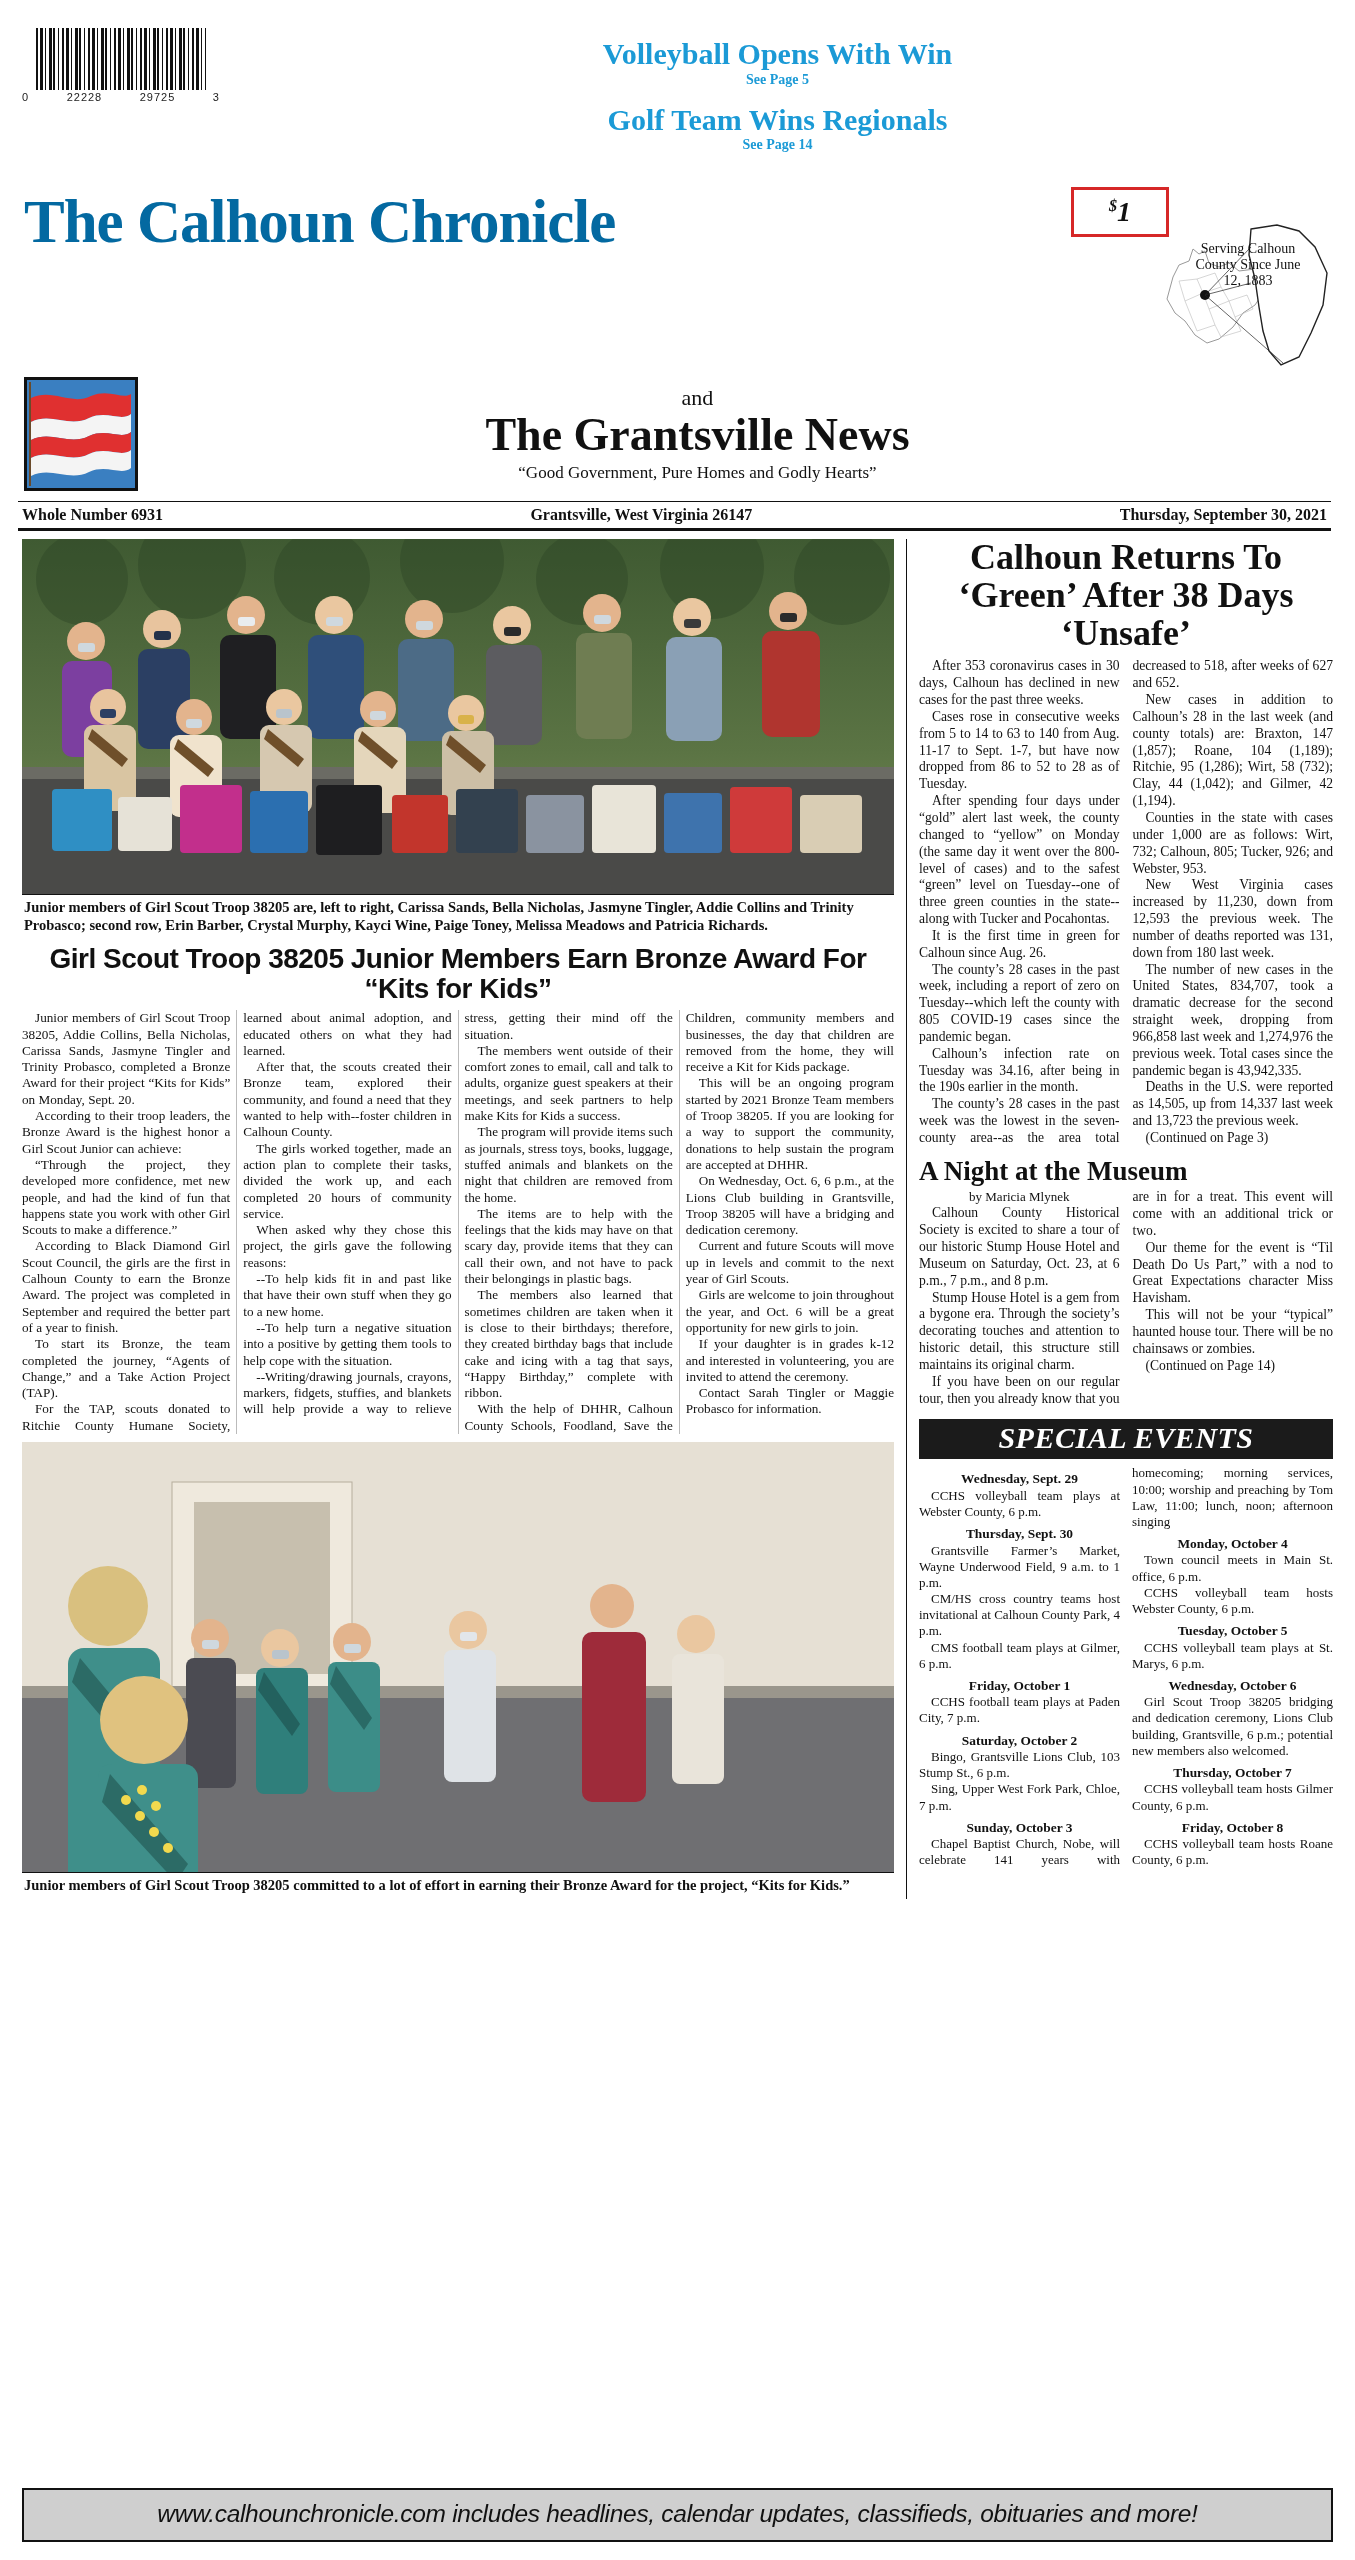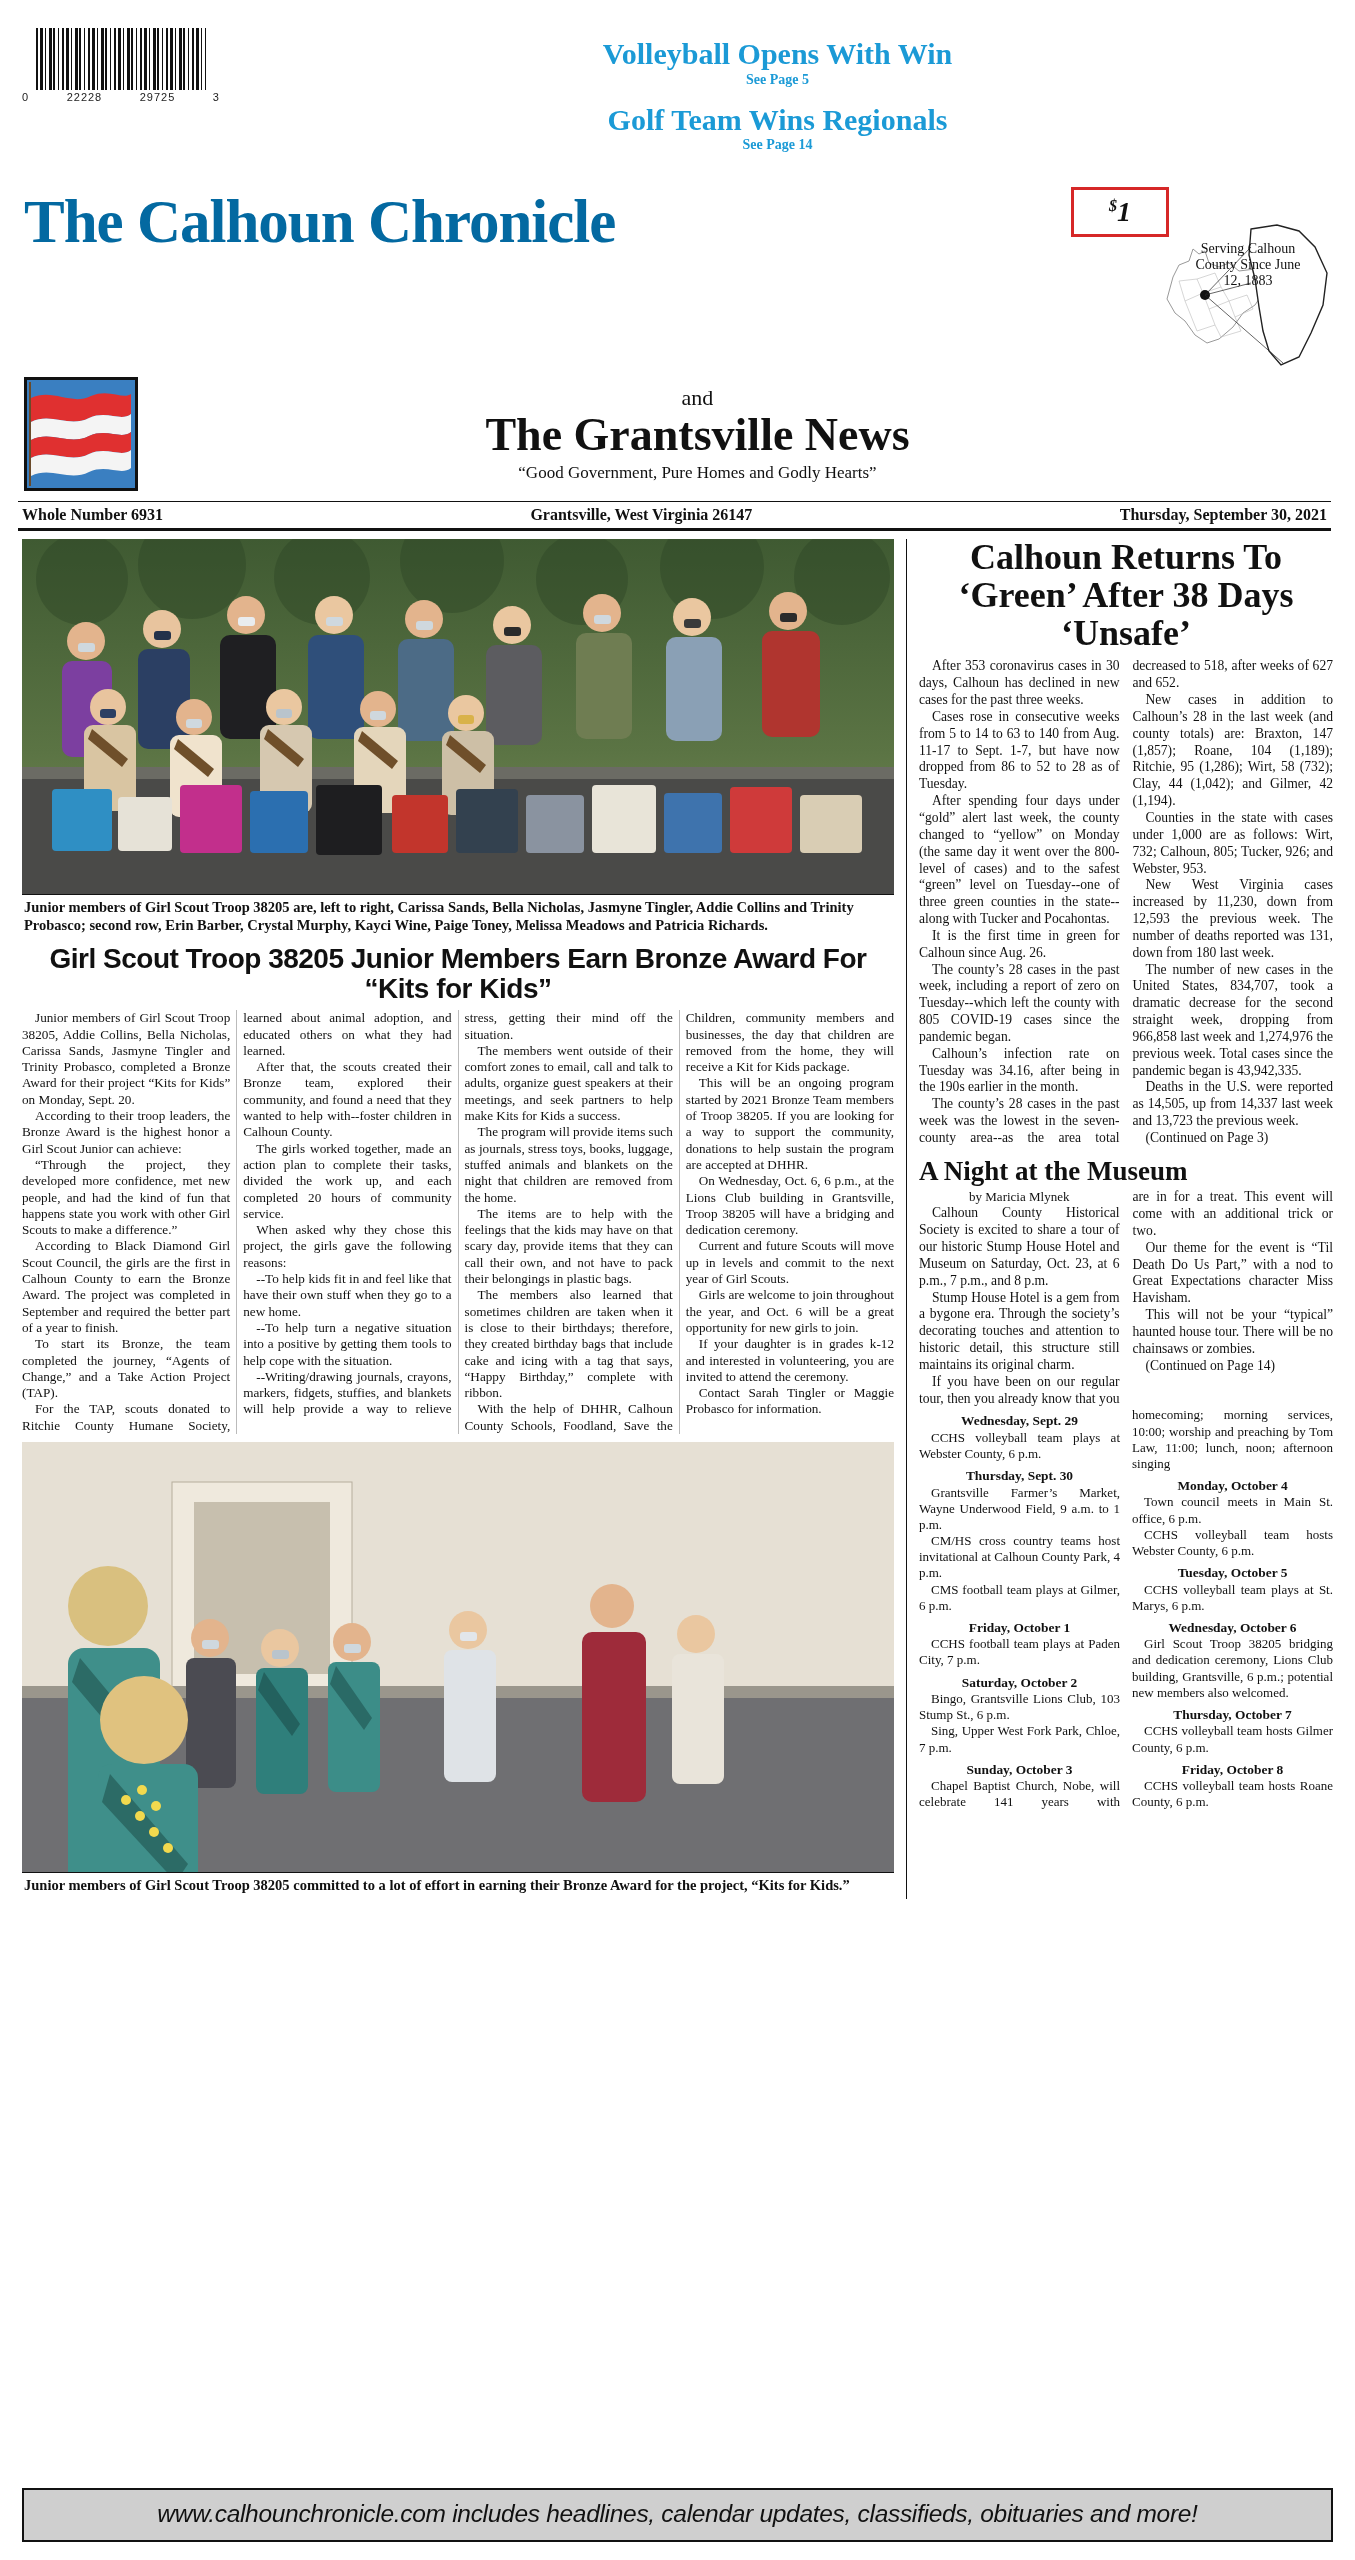--- a/index.html
+++ b/index.html
@@ -302,21 +302,21 @@
       <div class="cols4">
         <p class="par">Junior members of Girl Scout Troop 38205, Addie Collins, Bella Nicholas, Carissa Sands, Jasmyne Tingler and Trinity Probasco, completed a Bronze Award for their project “Kits for Kids” on Monday, Sept. 20.</p>
         <p class="par">According to their troop leaders, the Bronze Award is the highest honor a Girl Scout Junior can achieve:</p>
         <p class="par">“Through the project, they developed more confidence, met new people, and had the kind of fun that happens state you work with other Girl Scouts to make a difference.”</p>
         <p class="par">According to Black Diamond Girl Scout Council, the girls are the first in Calhoun County to earn the Bronze Award. The project was completed in September and required the better part of a year to finish.</p>
         <p class="par">To start its Bronze, the team completed the journey, “Agents of Change,” and a Take Action Project (TAP).</p>
         <p class="par">For the TAP, scouts donated to Ritchie County Humane Society, learned about animal adoption, and educated others on what they had learned.</p>
         <p class="par">After that, the scouts created their Bronze team, explored their community, and found a need that they wanted to help with--foster children in Calhoun County.</p>
         <p class="par">The girls worked together, made an action plan to complete their tasks, divided the work up, and each completed 20 hours of community service.</p>
         <p class="par">When asked why they chose this project, the girls gave the following reasons:</p>
-        <p class="par">--To help kids fit in and feel like that have their own stuff when they go to a new home.</p>
+        <p class="par">--To help kids fit in and past like that have their own stuff when they go to a new home.</p>
         <p class="par">--To help turn a negative situation into a positive by getting them tools to help cope with the situation.</p>
         <p class="par">--Writing/drawing journals, crayons, markers, fidgets, stuffies, and blankets will help provide a way to relieve stress, getting their mind off the situation.</p>
         <p class="par">The members went outside of their comfort zones to email, call and talk to adults, organize guest speakers at their meetings, and seek partners to help make Kits for Kids a success.</p>
         <p class="par">The program will provide items such as journals, stress toys, books, luggage, stuffed animals and blankets on the night that children are removed from the home.</p>
         <p class="par">The items are to help with the feelings that the kids may have on that scary day, provide items that they can call their own, and not have to pack their belongings in plastic bags.</p>
         <p class="par">The members also learned that sometimes children are taken when it is close to their birthdays; therefore, they created birthday bags that include cake and icing with a tag that says, “Happy Birthday,” complete with ribbon.</p>
         <p class="par">With the help of DHHR, Calhoun County Schools, Foodland, Save the Children, community members and businesses, the day that children are removed from the home, they will receive a Kit for Kids package.</p>
         <p class="par">This will be an ongoing program started by 2021 Bronze Team members of Troop 38205. If you are looking for a way to support the community, donations to help sustain the program are accepted at DHHR.</p>
         <p class="par">On Wednesday, Oct. 6, 6 p.m., at the Lions Club building in Grantsville, Troop 38205 will have a bridging and dedication ceremony.</p>
         <p class="par">Current and future Scouts will move up in levels and commit to the next year of Girl Scouts.</p>
@@ -413,20 +413,21 @@
       <div class="cols2">
         <p class="par noind byline">by Maricia Mlynek</p>
         <p class="par">Calhoun County Historical Society is excited to share a tour of our historic Stump House Hotel and Museum on Saturday, Oct. 23, at 6 p.m., 7 p.m., and 8 p.m.</p>
         <p class="par">Stump House Hotel is a gem from a bygone era. Through the society’s decorating touches and attention to historic detail, this structure still maintains its original charm.</p>
         <p class="par">If you have been on our regular tour, then you already know that you are in for a treat. This event will come with an additional trick or two.</p>
         <p class="par">Our theme for the event is “Til Death Do Us Part,” with a nod to Great Expectations character Miss Havisham.</p>
         <p class="par">This will not be your “typical” haunted house tour. There will be no chainsaws or zombies.</p>
         <p class="par">(Continued on Page 14)</p>
       </div>
 
+      <div class="sp-banner">SPECIAL EVENTS</div>
 
       <div class="cols2r">
         <p class="ev-day">Wednesday, Sept. 29</p>
         <p class="ev-item">CCHS volleyball team plays at Webster County, 6 p.m.</p>
 
         <p class="ev-day">Thursday, Sept. 30</p>
         <p class="ev-item">Grantsville Farmer’s Market, Wayne Underwood Field, 9 a.m. to 1 p.m.</p>
         <p class="ev-item">CM/HS cross country teams host invitational at Calhoun County Park, 4 p.m.</p>
         <p class="ev-item">CMS football team plays at Gilmer, 6 p.m.</p>
 

